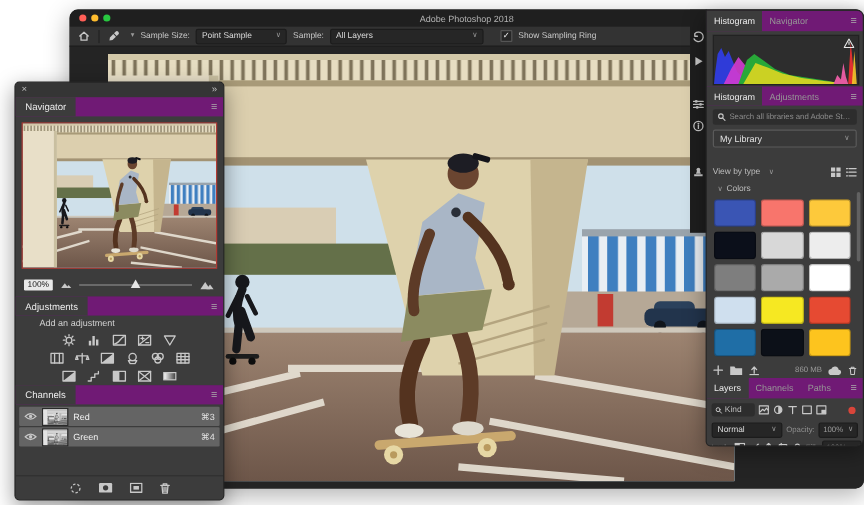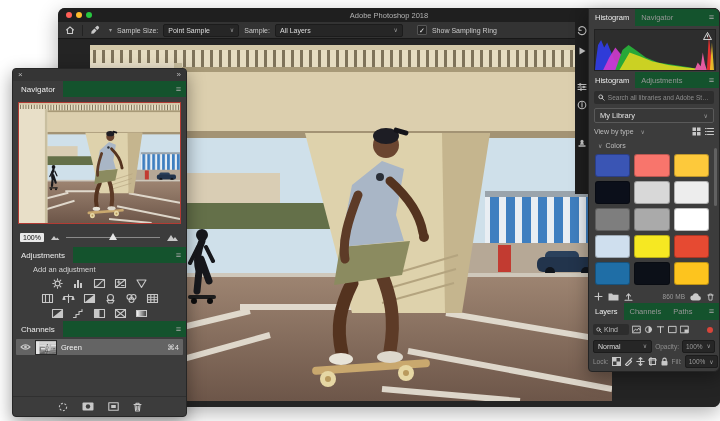--- a/index.html
+++ b/index.html
@@ -22,21 +22,21 @@
   .caret{font-size:6px;color:#9a9a9a;margin-left:4px}
   .chk{width:8px;height:8px;background:#262626;border:1px solid #555;border-radius:1px;
        display:flex;align-items:center;justify-content:center;font-size:7px;color:#eee;line-height:1}
   .canvas{position:absolute;left:0;top:31px;right:0;bottom:0;background:#242424;overflow:hidden;border-radius:0 0 7px 7px}
   .photo{position:absolute;left:32px;top:6px;width:522px;height:356px;background:#cfe0ea;overflow:hidden}
   
   .icon-strip{position:absolute;left:575px;top:8px;width:14px;height:186px;background:#1e1e1e;
               display:flex;flex-direction:column;align-items:center;z-index:5}
   .strip-ic{width:10px;height:10px;flex:none}
   
-  .tabbar{background:#14532d;display:flex;align-items:stretch;flex:none;position:relative}
+  .tabbar{background:#701a75;display:flex;align-items:stretch;flex:none;position:relative}
   .tab{padding:0 8px;display:flex;align-items:center;font-size:8px;color:#969696}
   .tab.active{background:#3c3c3c;color:#ececec}
   .menu-ic{margin-left:auto;margin-right:5px;align-self:center;font-size:9px;color:#aaa;line-height:1}
   
   .left-panel{position:absolute;left:12px;top:68px;width:173px;height:347px;background:#3c3c3c;
               border:1px solid #262626;border-radius:4px;box-shadow:0 6px 18px rgba(0,0,0,.40);
               display:flex;flex-direction:column;z-index:6;overflow:hidden}
   .lp-head{height:12px;flex:none;background:#353535;display:flex;align-items:center;
            justify-content:space-between;padding:0 5px;font-size:8px;color:#bbb}
   .lp-tabbar{height:16px}
@@ -65,21 +65,21 @@
               border:1px solid #242424;border-radius:0 6px 6px 4px;box-shadow:0 6px 18px rgba(0,0,0,.35);
               display:flex;flex-direction:column;z-index:6;overflow:hidden;box-sizing:border-box}
   .rd-tabbar{height:17px;flex:none}
   .rd-tabbar .tab{font-size:7.5px;padding:0 6px}
   .hist-wrap{height:40px;flex:none;padding:3px 5px}
   .hist-box{position:relative;width:100%;height:100%;background:#2d2d2d;border:1px solid #222}
   .warn{position:absolute;top:2px;right:3px;width:9px;height:8px}
   .search-box{height:13px;flex:none;margin:3px 5px 0 5px;background:#2d2d2d;border-radius:2px;
               display:flex;align-items:center;gap:3px;padding:0 4px}
   .search-ph{font-size:6.5px;color:#8d8d8d;white-space:nowrap;overflow:hidden;text-overflow:ellipsis}
-  .select-box{height:13px;flex:none;margin:4px 5px 0 5px;background:#383838;border:1px solid #5a5a5a;
+  .select-box{height:13px;flex:none;margin:4px 5px 12px 5px;background:#383838;border:1px solid #5a5a5a;
               border-radius:2px;display:flex;align-items:center;justify-content:space-between;
               padding:0 5px;font-size:7.5px;color:#e2e2e2}
   .view-row{height:13px;flex:none;display:flex;align-items:center;gap:3px;padding:2px 5px 0 5px;
             font-size:7px;color:#bdbdbd}
   .colors-row{height:11px;flex:none;display:flex;align-items:center;gap:3px;padding:2px 5px 0 5px;
               font-size:7px;color:#bdbdbd;position:relative}
   .scrollbar{position:absolute;right:2px;top:10px;width:3px;height:58px;background:#616161;border-radius:2px}
   .swatch-grid{flex:none;height:134px;display:grid;grid-template-columns:repeat(3,1fr);
                grid-auto-rows:23px;gap:4px;padding:3px 10px 0 6px}
   .swatch{border-radius:3px;border:1px solid rgba(0,0,0,.25)}
@@ -373,20 +373,31 @@
   </div>
   <div class="ch-rows">
     <div class="ch-row">
       <svg width="11" height="8" viewBox="0 0 11 8">
           <path class="ic" d="M1,4 Q5.5,-0.5 10,4 Q5.5,8.5 1,4 Z"></path>
           <circle class="icf" cx="5.5" cy="4" r="1.4"></circle>
         </svg>
       <svg class="ch-thumb gray" viewBox="0 0 522 356" preserveAspectRatio="none">
           <use href="#scene"></use>
         </svg>
+      <span class="ch-name">Red</span>
+      <span class="ch-short">⌘3</span>
+    </div>
+    <div class="ch-row">
+      <svg width="11" height="8" viewBox="0 0 11 8">
+          <path class="ic" d="M1,4 Q5.5,-0.5 10,4 Q5.5,8.5 1,4 Z"></path>
+          <circle class="icf" cx="5.5" cy="4" r="1.4"></circle>
+        </svg>
+      <svg class="ch-thumb gray" viewBox="0 0 522 356" preserveAspectRatio="none">
+          <use href="#scene"></use>
+        </svg>
       <span class="ch-name">Green</span>
       <span class="ch-short">⌘4</span>
     </div>
   </div>
   <div class="lp-bottom">
     <svg width="10" height="10" viewBox="0 0 10 10">
         <circle cx="5" cy="5" r="3.6" fill="none" stroke="#c0c0c0" stroke-width="1.1" stroke-dasharray="2 1.6"></circle>
       </svg>
     <svg width="12" height="9" viewBox="0 0 12 9">
         <rect class="icf" x="0.5" y="0.5" width="11" height="8" rx="1"></rect>

